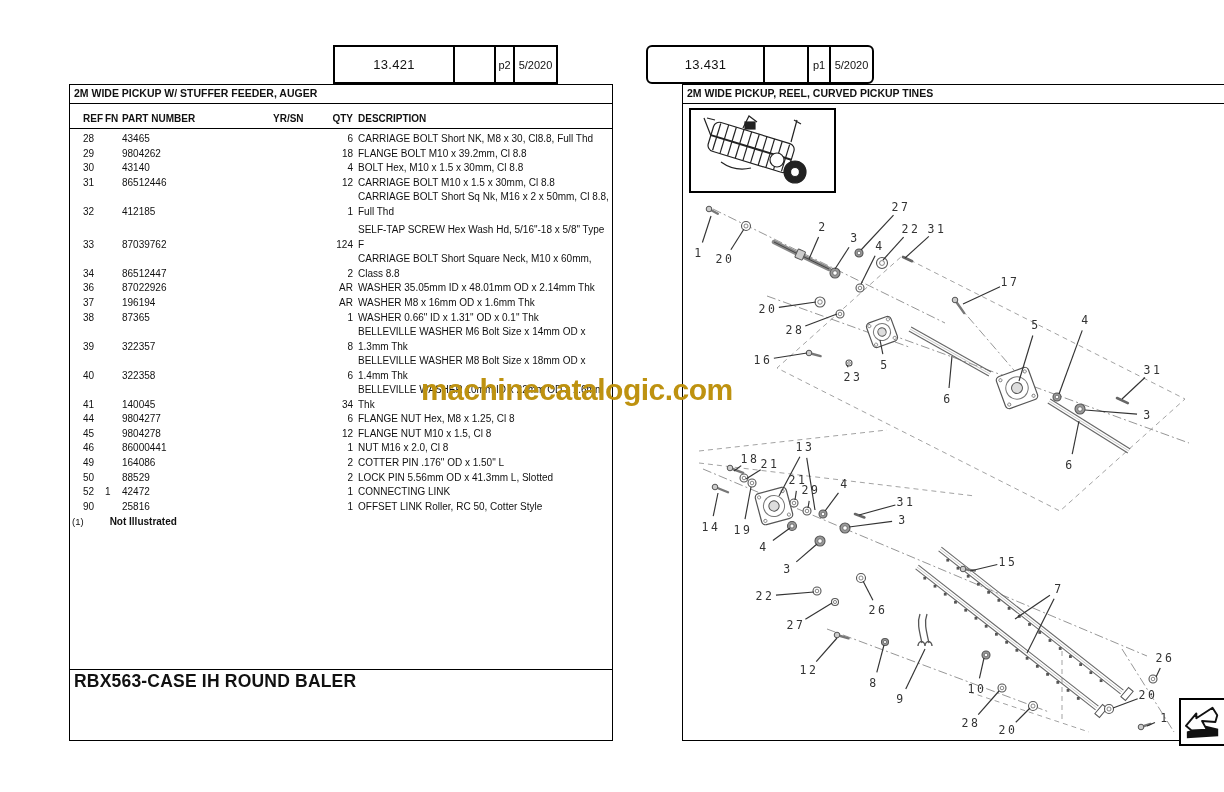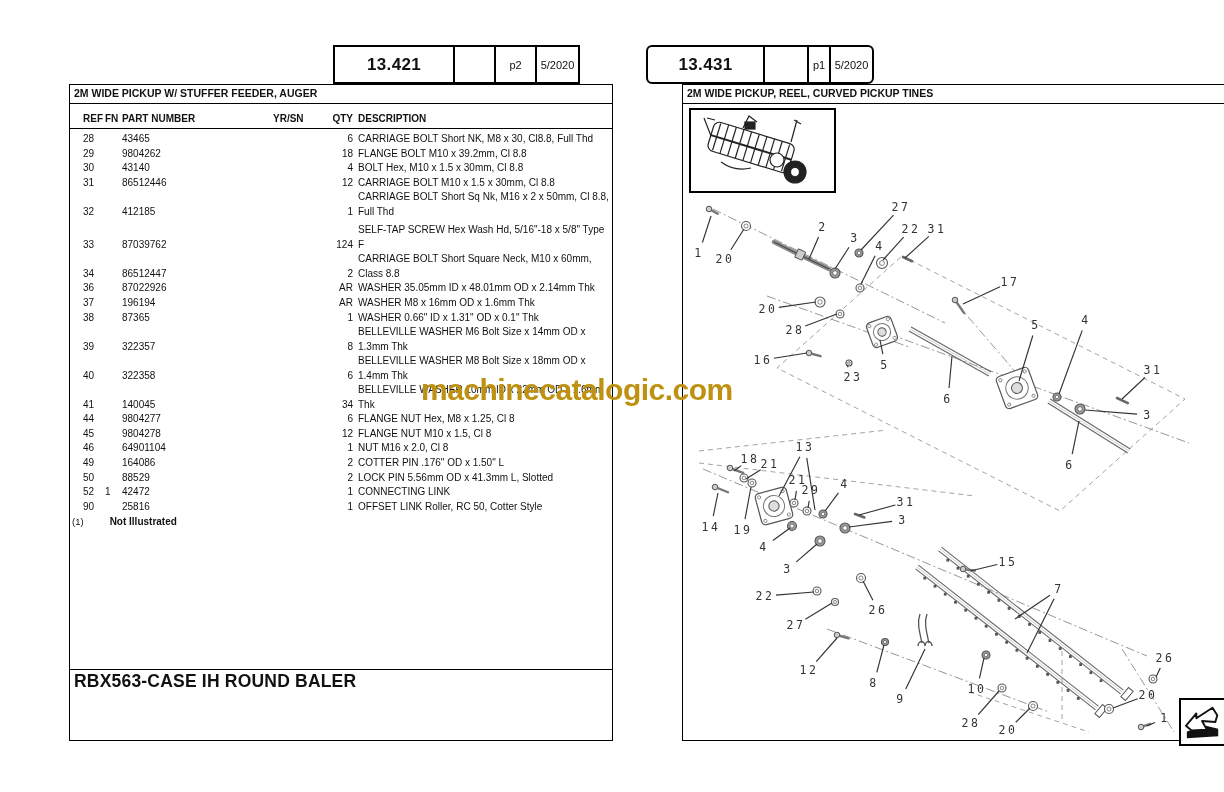--- a/index.html
+++ b/index.html
@@ -3,21 +3,21 @@
 <meta charset="utf-8">
 <style>
   html,body{margin:0;padding:0;background:#fff;}
   body{width:1224px;height:792px;position:relative;font-family:"Liberation Sans",sans-serif;color:#111;overflow:hidden;}
   .page{position:absolute;top:84px;height:657px;border:1.5px solid #000;background:#fff;box-sizing:border-box;margin-left:36px;}
   #left-page{left:33px;width:544px;}
   #right-page{left:646px;width:545px;}
   .hdrbox{position:absolute;top:45px;height:35px;display:flex;border:2px solid #000;background:#fff;box-sizing:content-box;z-index:3;}
   .hdrbox .cell{border-right:2px solid #000;display:flex;align-items:center;justify-content:center;box-sizing:border-box;}
   .hdrbox .cell:last-child{border-right:none;}
-  .code{font-weight:bold;font-size:17px;letter-spacing:.3px;}
+  .code{font-weight:normal;font-size:13px;letter-spacing:.3px;}
   .small{font-size:11px;}
   .sect-title{position:absolute;left:0;top:0;right:0;height:18px;border-bottom:1.4px solid #000;line-height:17px;padding-left:4px;font-weight:bold;font-size:10.5px;white-space:nowrap;}
   .thead{position:absolute;left:0;right:0;top:18px;height:25px;border-bottom:1px solid #000;font-weight:bold;font-size:10px;}
   .tgrid{display:grid;grid-template-columns:22px 17px 151px 44px 36px 1fr;padding:0 2px 0 13px;align-items:end;}
   .thead .tgrid{height:100%;padding-bottom:4px;box-sizing:border-box;}
   .tbody{position:absolute;left:0;right:0;top:47px;font-size:10px;line-height:14.55px;}
   .trow span{display:block;}
   .qty{text-align:right;}
   .desc{padding-left:5px;}
   .gap{margin-top:4px;}
@@ -29,21 +29,21 @@
   #diagram{position:absolute;left:0;top:0;width:545px;height:657px;z-index:2;}
   #logo-box{position:absolute;left:496px;top:613px;width:44px;height:44px;border:2px solid #000;background:#fff;z-index:4;display:flex;align-items:center;justify-content:center;}
   #watermark{position:absolute;left:421px;top:373px;font-size:30px;font-weight:bold;letter-spacing:-.5px;z-index:50;white-space:nowrap;}
 </style>
 </head>
 <body>
 
 <div class="hdrbox" style="left:333px;">
   <div class="cell code" style="width:120px;">13.421</div>
   <div class="cell" style="width:41px;"></div>
-  <div class="cell small" style="width:41px;">p2</div>
+  <div class="cell small" style="width:19px;">p2</div>
   <div class="cell small" style="width:41px;">5/2020</div>
 </div>
 
 <div class="hdrbox" style="left:646px;border-radius:6px;">
   <div class="cell code" style="width:117px;">13.431</div>
   <div class="cell" style="width:44px;"></div>
   <div class="cell small" style="width:22px;">p1</div>
   <div class="cell small" style="width:41px;">5/2020</div>
 </div>
 
@@ -176,21 +176,21 @@
         <span class="">45</span>
         <span class=""></span>
         <span class="">9804278</span>
         <span class=""></span>
         <span class="qty">12</span>
         <span class="desc">FLANGE NUT M10 x 1.5, Cl 8</span>
       </div>
       <div class="tgrid trow">
         <span class="">46</span>
         <span class=""></span>
-        <span class="">64901104</span>
+        <span class="">86000441</span>
         <span class=""></span>
         <span class="qty">1</span>
         <span class="desc">NUT M16 x 2.0, Cl 8</span>
       </div>
       <div class="tgrid trow">
         <span class="">49</span>
         <span class=""></span>
         <span class="">164086</span>
         <span class=""></span>
         <span class="qty">2</span>

